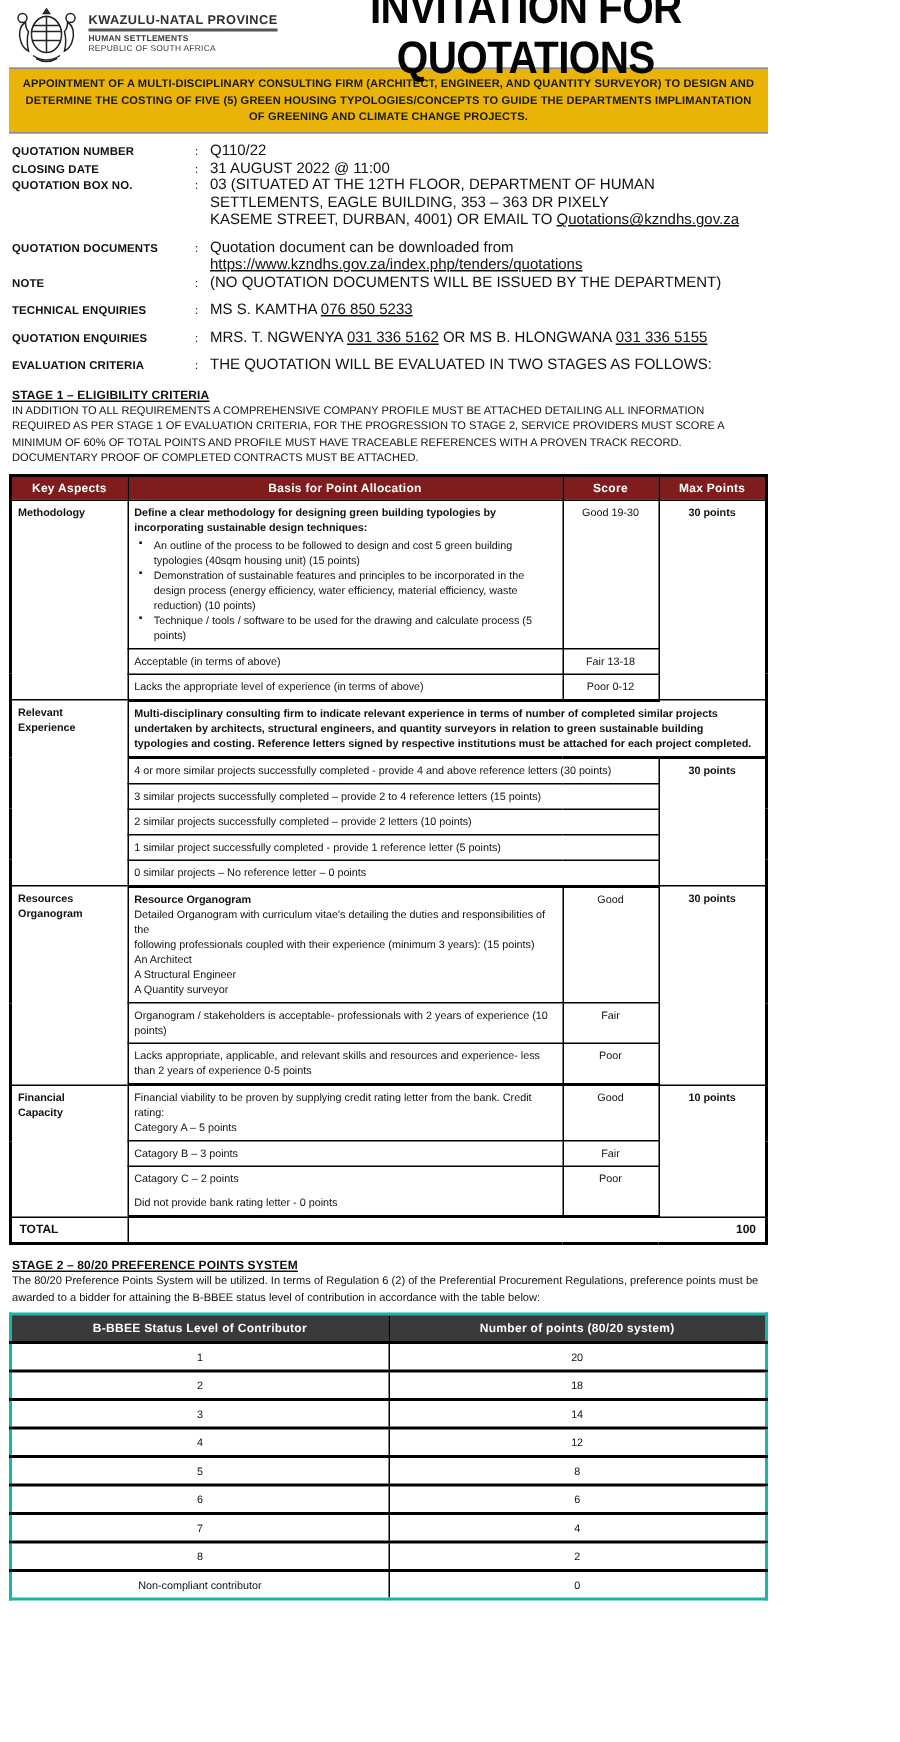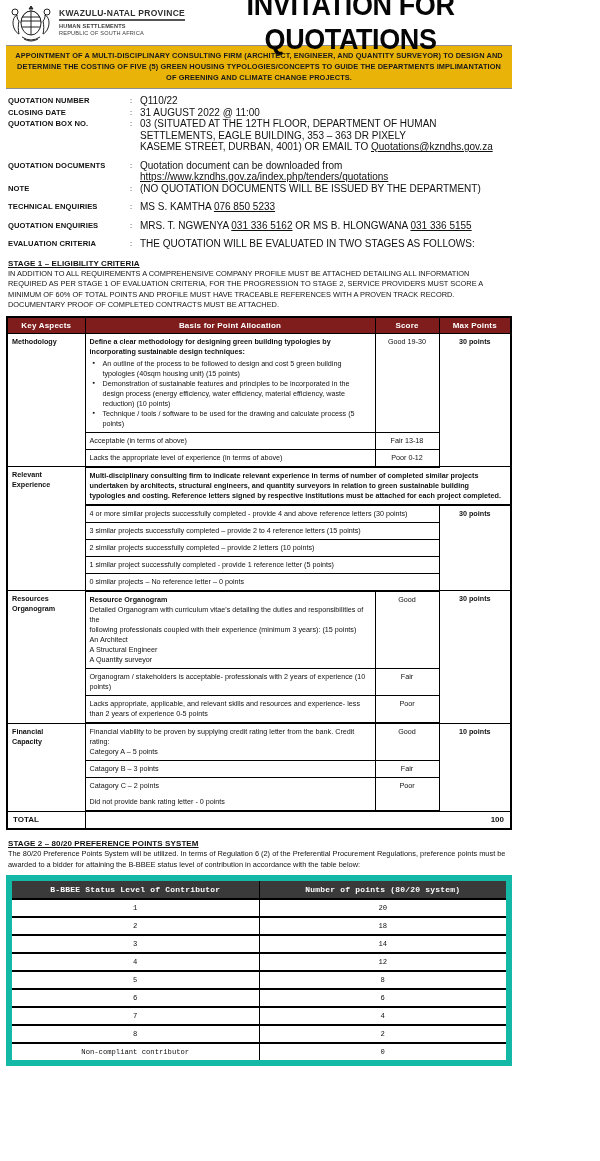--- a/index.html
+++ b/index.html
@@ -128,21 +128,21 @@
   .spacer-line { display: block; height: 6px; }
 
   
   .total-row td {
     font-weight: bold; font-size: 8px; padding: 3px 5px;
     vertical-align: middle;
   }
   .total-row td.tot-val { text-align: right; padding-right: 6px; }
 
   
-  .bbee-table { margin-top: 5px; border: 6px solid #14b8a6; font-family: Liberation Mono, monospace; }
+  .bbee-table { margin-top: 5px; border: 2px solid #14b8a6; }
   .bbee-table th {
     background: #3a3a3a; color: #fff; font-size: 8px; font-weight: bold;
     text-align: center; padding: 4px 2px; border: 1px solid #000;
     letter-spacing: .2px;
   }
   .bbee-table td {
     border: 1px solid #000; border-top: 2px solid #000;
     font-size: 7.2px; text-align: center; padding: 4px 2px; color: #111;
   }
 </style>

